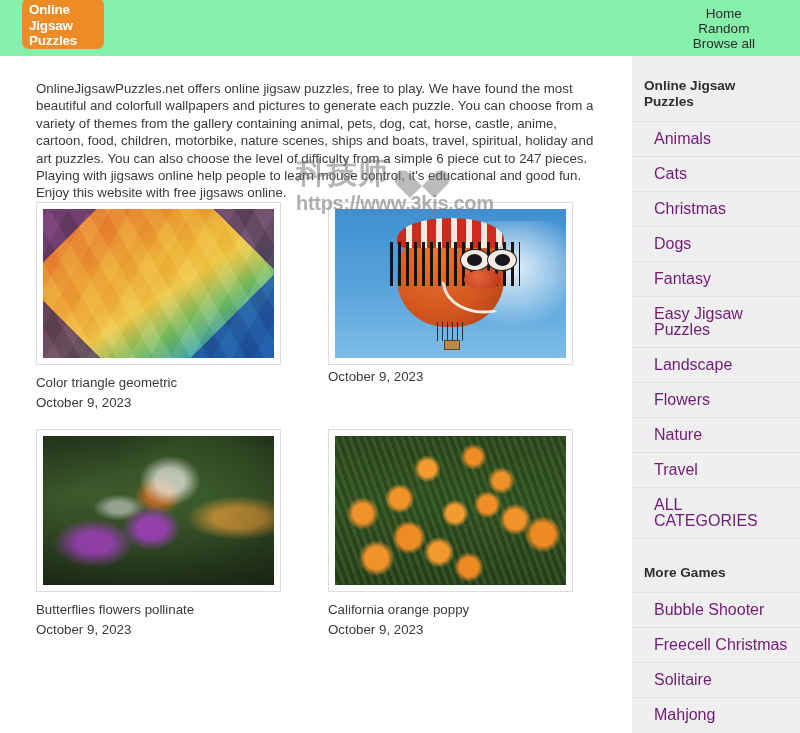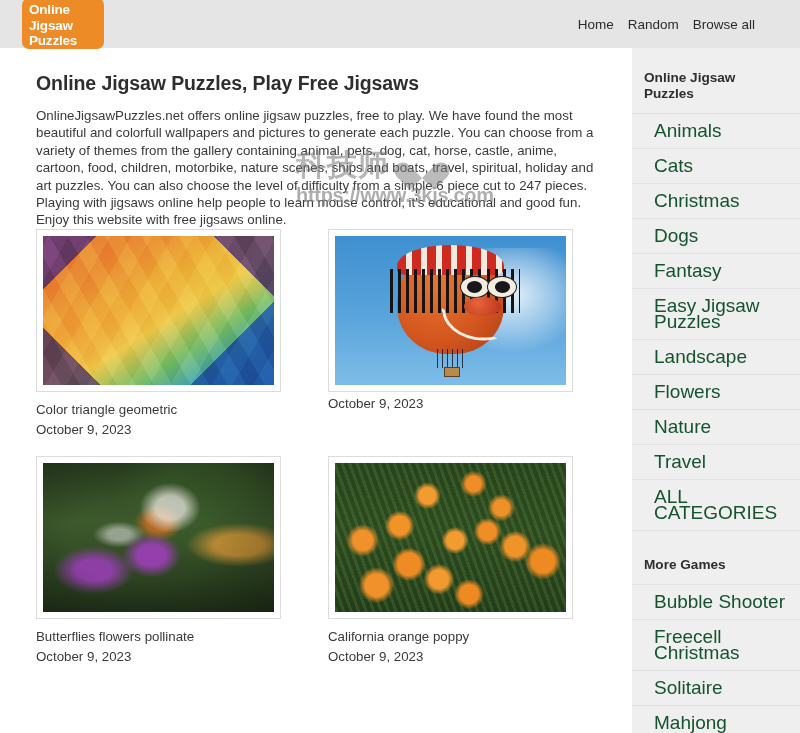--- a/index.html
+++ b/index.html
@@ -13,22 +13,22 @@
   body {
     font-family: "Liberation Sans", sans-serif;
     background: #ffffff;
     color: #333333;
     font-size: 13px;
   }
 
   
   .site-header {
     position: relative;
-    height: 48px;
-    background: #e5e5e5;
+    height: 56px;
+    background: #86efac;
     display: flex;
     align-items: center;
     justify-content: space-between;
     padding: 0 45px 0 0;
   }
 
   .logo {
     position: absolute;
     left: 22px;
     top: -2px;
@@ -42,23 +42,23 @@
     line-height: 15.5px;
     padding: 4px 0 0 7px;
     letter-spacing: -0.2px;
   }
   .logo div { white-space: nowrap; }
 
   .main-nav {
     margin-left: auto;
     display: flex;
     align-items: center;
-    gap: 14px;
     font-size: 13.5px;
     color: #2b2b2b;
+    flex-direction: column;
   }
   .main-nav a {
     color: #2b2b2b;
     text-decoration: none;
     cursor: pointer;
   }
 
   
   .page {
     display: flex;
@@ -193,22 +193,22 @@
     padding: 0 18px 11px 12px;
     line-height: 16px;
   }
   .sb-list { list-style: none; }
   .sb-list li {
     border-top: 1px solid #e2e2e2;
   }
   .sb-list li a {
     display: block;
     padding: 9px 10px 9px 22px;
-    font-size: 19px;
-    color: #14532d;
+    font-size: 16px;
+    color: #701a75;
     text-decoration: none;
     line-height: 16px;
     cursor: pointer;
   }
   .sb-gap { height: 26px; }
   .sb-bottom-rule { border-top: 1px solid #e2e2e2; margin-top: 0; }
 
   
   .art-lowpoly {
     width: 100%; height: 100%;
@@ -355,21 +355,20 @@
     <a>Home</a>
     <a>Random</a>
     <a>Browse all</a>
   </nav>
 </div>
 
 <div class="page">
 
   <main class="content">
 
-    <h1 class="page-title">Online Jigsaw Puzzles, Play Free Jigsaws</h1>
 
     <p class="intro">OnlineJigsawPuzzles.net offers online jigsaw puzzles, free to play. We have found the most beautiful and colorfull wallpapers and pictures to generate each puzzle. You can choose from a variety of themes from the gallery containing animal, pets, dog, cat, horse, castle, anime, cartoon, food, children, motorbike, nature scenes, ships and boats, travel, spiritual, holiday and art puzzles. You can also choose the level of difficulty from a simple 6 piece cut to 247 pieces. Playing with jigsaws online help people to learn mouse control, it's educational and good fun. Enjoy this website with free jigsaws online.</p>
 
     <div class="watermark">
       <div class="wm-row">
         <span class="wm-cjk">科技师</span>
         <span class="wm-heart"></span>
       </div>
       <div class="wm-url">https://www.3kjs.com</div>
     </div>

